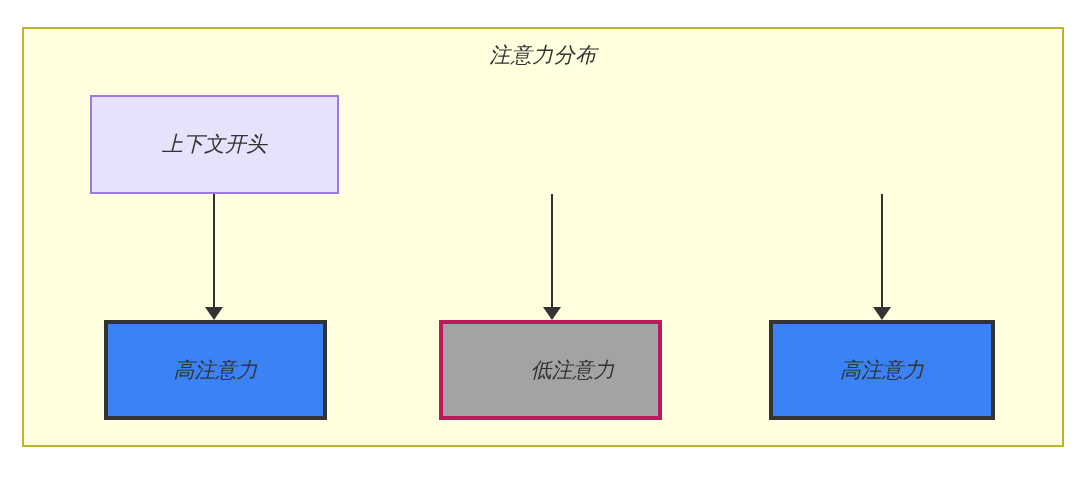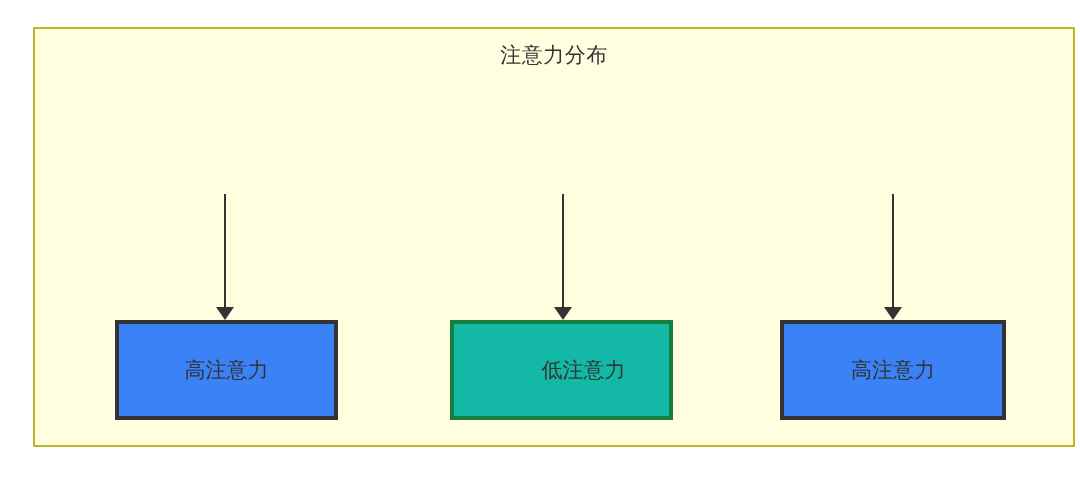--- a/index.html
+++ b/index.html
@@ -17,27 +17,28 @@
   #diagram-root {
     position: relative;
     width: 1080px;
     height: 496px;
     background: #ffffff;
   }
 
   
   .subgraph {
     position: absolute;
-    left: 33px;
+    left: 22px;
     top: 27px;
     width: 1042px;
     height: 420px;
     background: #ffffe0;
     border: 2px solid #bdb429;
     box-sizing: border-box;
+    font-style: italic;
   }
 
   .subgraph-title {
     position: absolute;
     left: 0;
     top: 13px;
     width: 100%;
     text-align: center;
     font-size: 21px;
     color: #333333;
@@ -63,22 +64,22 @@
     background: #e6e2fc;
     border: 2px solid #9e79e0;
   }
 
   .node.high {
     background: #3b82f6;
     border: 4px solid #333333;
   }
 
   .node.low {
-    background: #14b8a6;
-    border: 4px solid #15803d;
+    background: #a3a3a3;
+    border: 4px solid #be185d;
     padding-left: 44px;
   }
 
   
   .edge {
     position: absolute;
     width: 2px;
     background: #333333;
   }
 
@@ -93,20 +94,23 @@
 </style>
 </head>
 <body>
 
 <div id="diagram-root">
 
   <div class="subgraph">
 
     <div class="subgraph-title">注意力分布</div>
 
+    <div class="node context" style="left: 66px; top: 66px; width: 249px; height: 99px;">
+      <span>上下文开头</span>
+    </div>
 
 
 
     <div class="edge" style="left: 189px; top: 165px; height: 113px;"></div>
     <div class="arrowhead" style="left: 181px; top: 278px;"></div>
 
     <div class="edge" style="left: 527px; top: 165px; height: 113px;"></div>
     <div class="arrowhead" style="left: 519px; top: 278px;"></div>
 
     <div class="edge" style="left: 857px; top: 165px; height: 113px;"></div>

